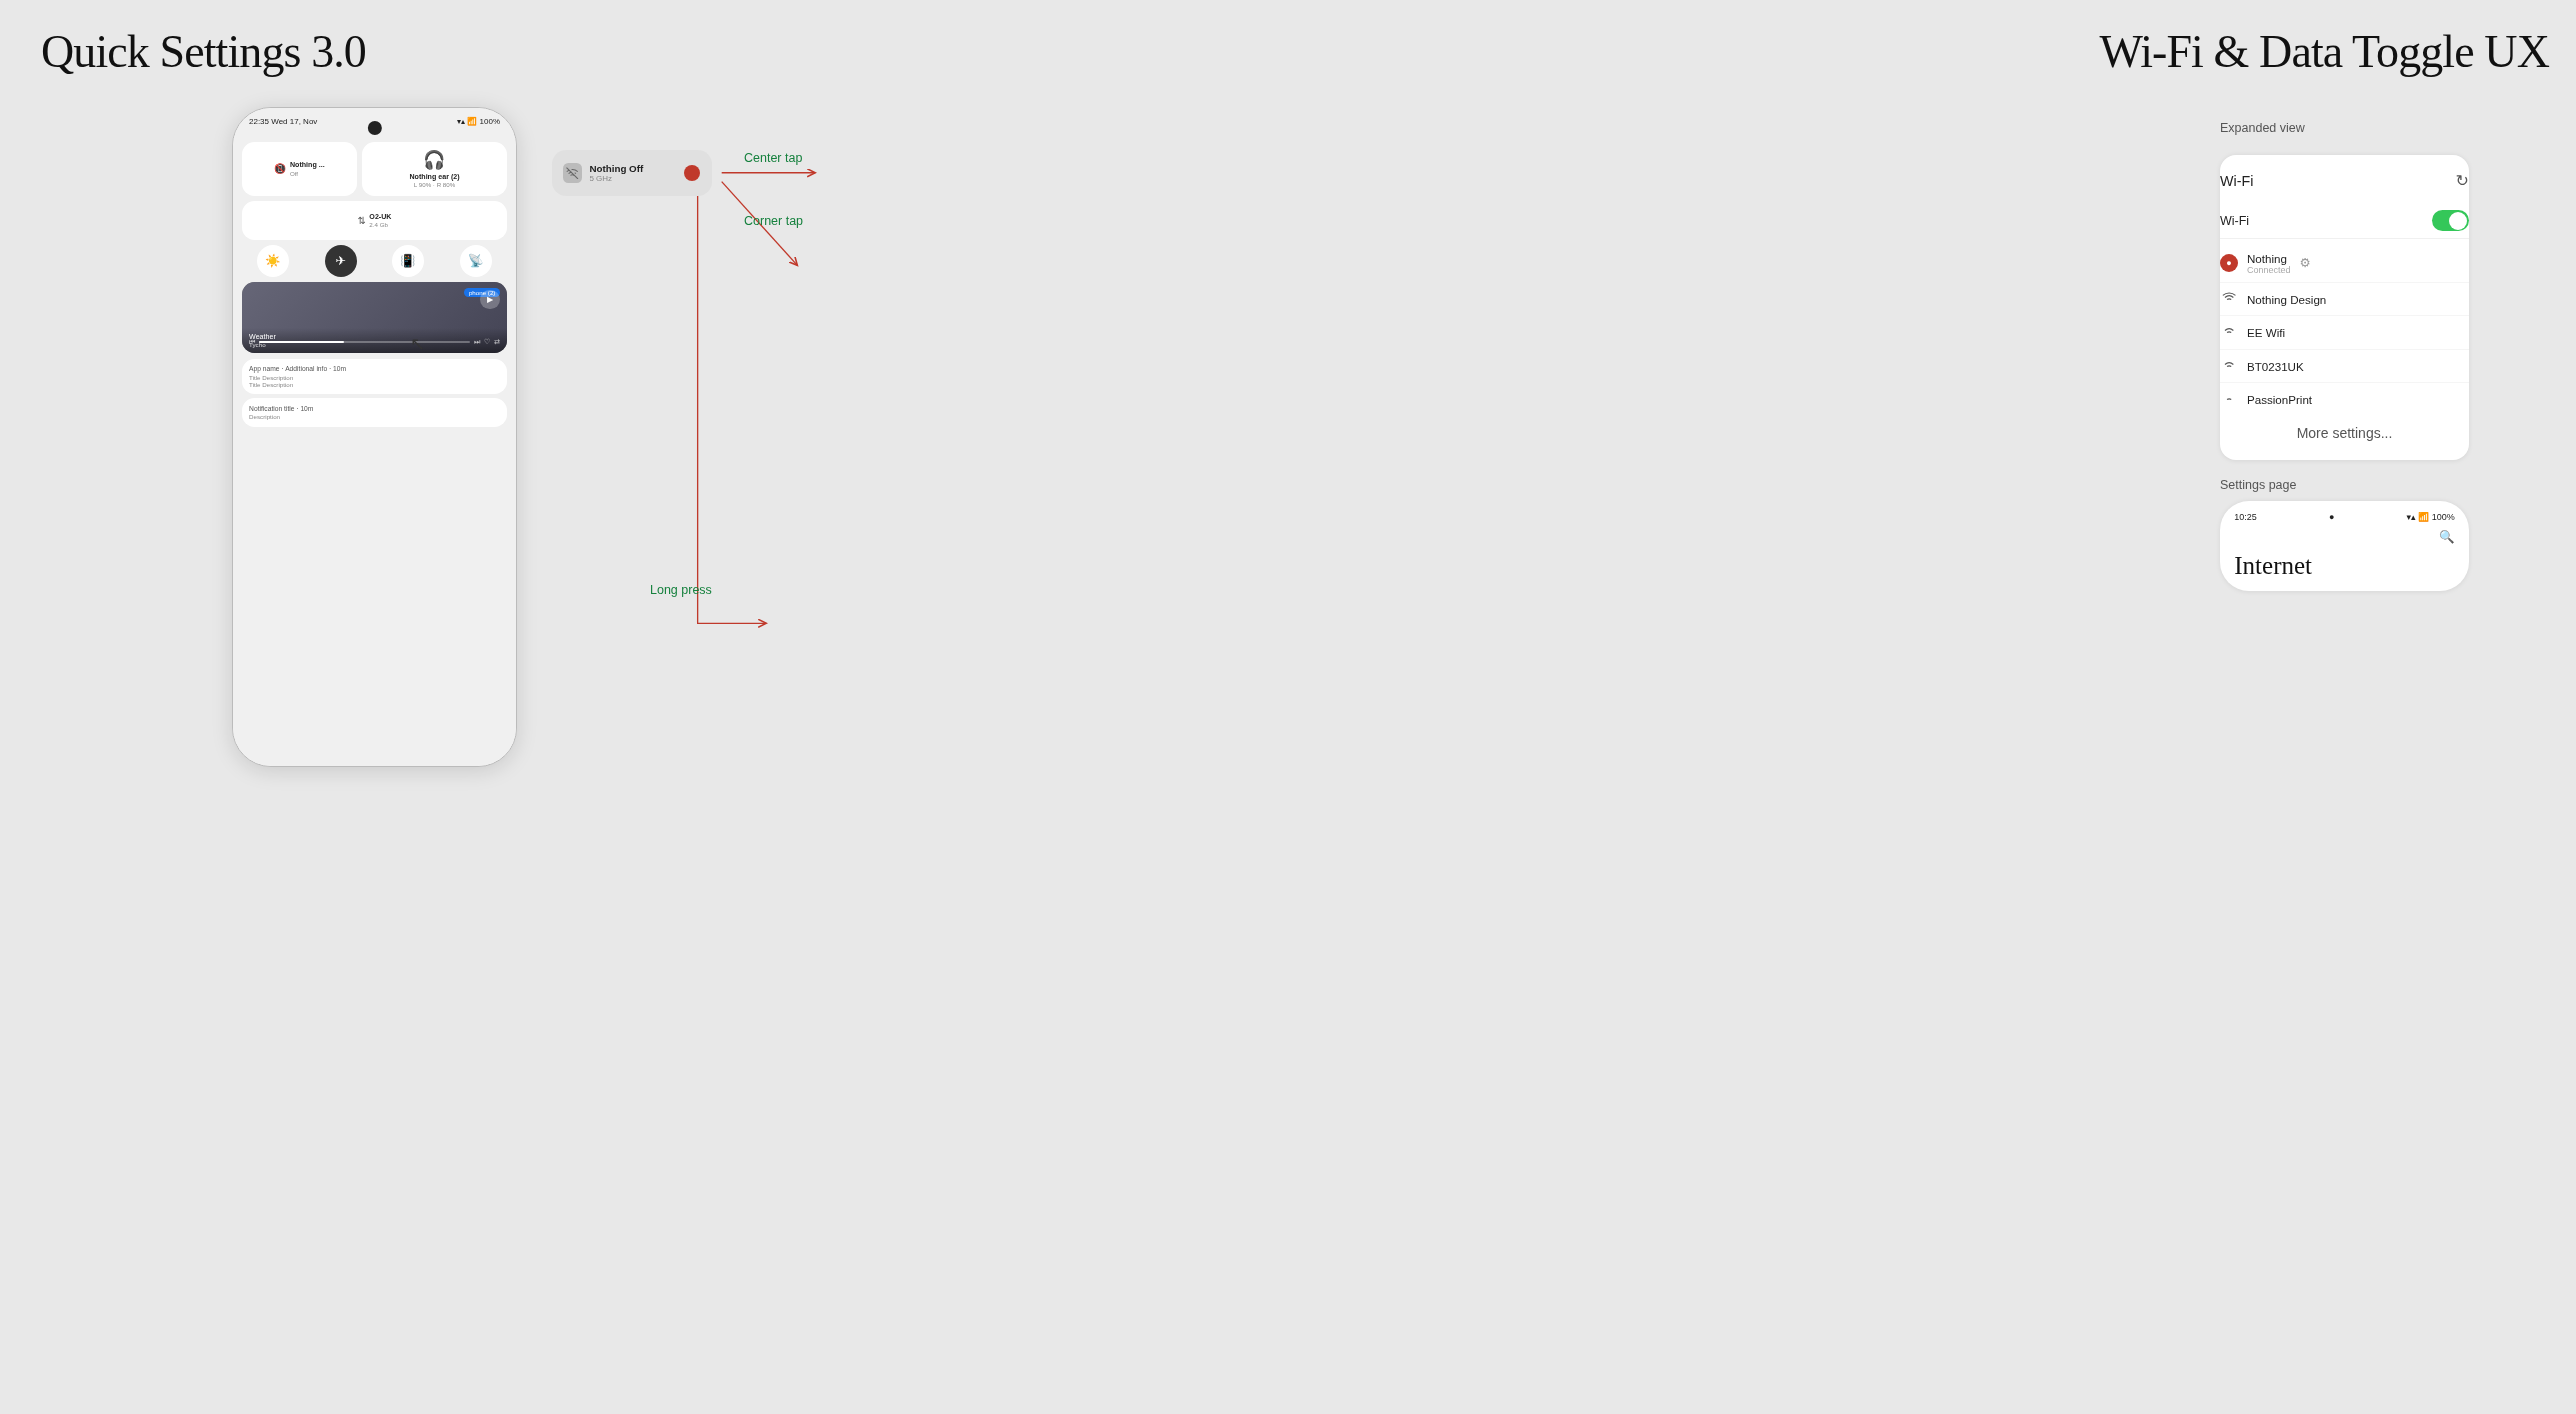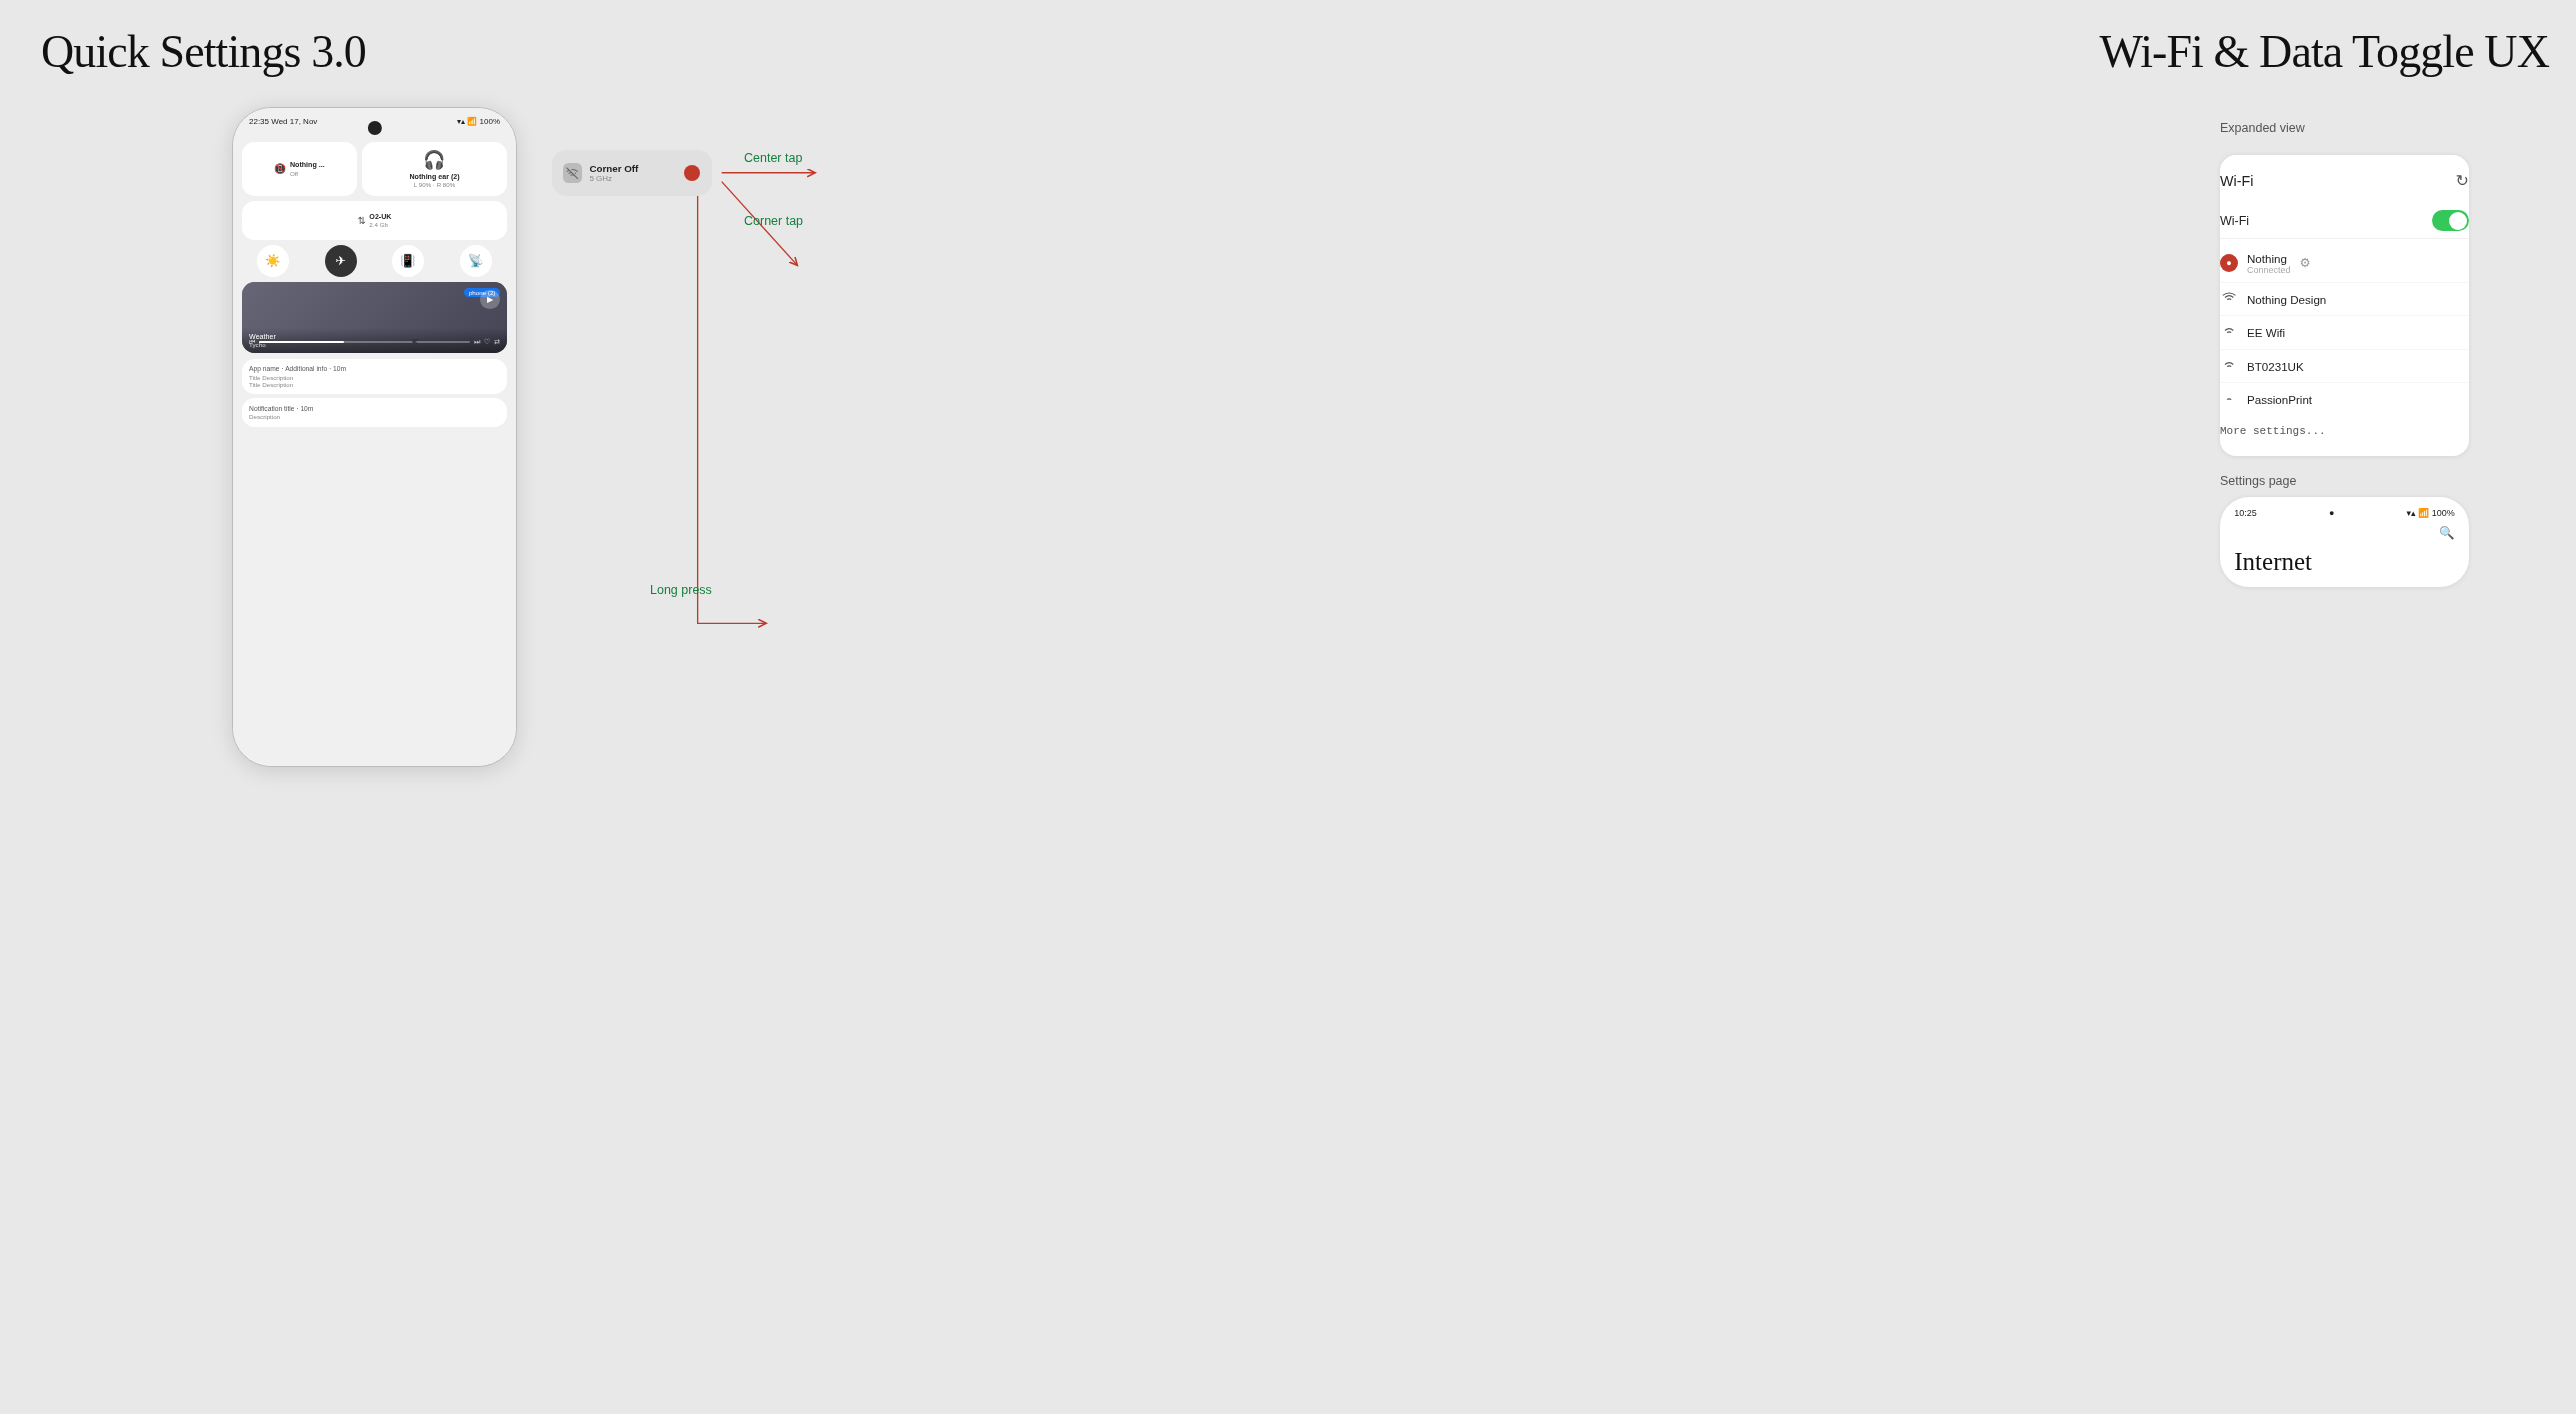--- a/index.html
+++ b/index.html
@@ -358,23 +358,24 @@
       font-family: Liberation Sans, sans-serif;
       color: #aaa;
     }
 
     .wifi-gear-icon {
       font-size: 12.5px;
       color: #999;
     }
 
     .more-settings-btn {
+      text-align: center;
       padding: 9px 0 3.6px;
-      font-size: 11px;
-      font-family: Liberation Mono, monospace;
+      font-size: 14px;
+      font-family: Liberation Sans, sans-serif;
       color: #555;
       cursor: pointer;
     }
 
     
     .settings-page-preview {
       background: white;
       border-radius: 29px;
       padding: 10.7px 14.3px;
       margin-top: 9px;
@@ -570,21 +571,21 @@
 <div class="cursor-icon">↖</div>
 
 <div class="tile-preview">
   <div class="tile-preview-icon">
     <svg width="12.5" height="12.5" viewBox="0 0 24 24" fill="none" stroke="#666" stroke-width="2">
       <line x1="1" y1="1" x2="23" y2="23"></line>
       <path d="M16.72 11.06A10.94 10.94 0 0 1 19 12.55M5 12.55a10.94 10.94 0 0 1 5.17-2.39M10.71 5.05A16 16 0 0 1 22.56 9M1.42 9a15.91 15.91 0 0 1 4.7-2.88M8.53 16.11a6 6 0 0 1 6.95 0M12 20h.01"></path>
     </svg>
   </div>
   <div class="tile-preview-text">
-    <div class="tile-preview-name">Corner Off</div>
+    <div class="tile-preview-name">Nothing Off</div>
     <div class="tile-preview-sub">5 GHz</div>
   </div>
   <div class="tile-preview-dot"></div>
 </div>
 
 <div class="interaction-label" style="top:151px; left:744px;">Center tap</div>
 <div class="interaction-label" style="top:214px; left:744px;">Corner tap</div>
 <div class="interaction-label" style="top:583px; left:650px;">Long press</div>
 
 <div class="right-panel">

